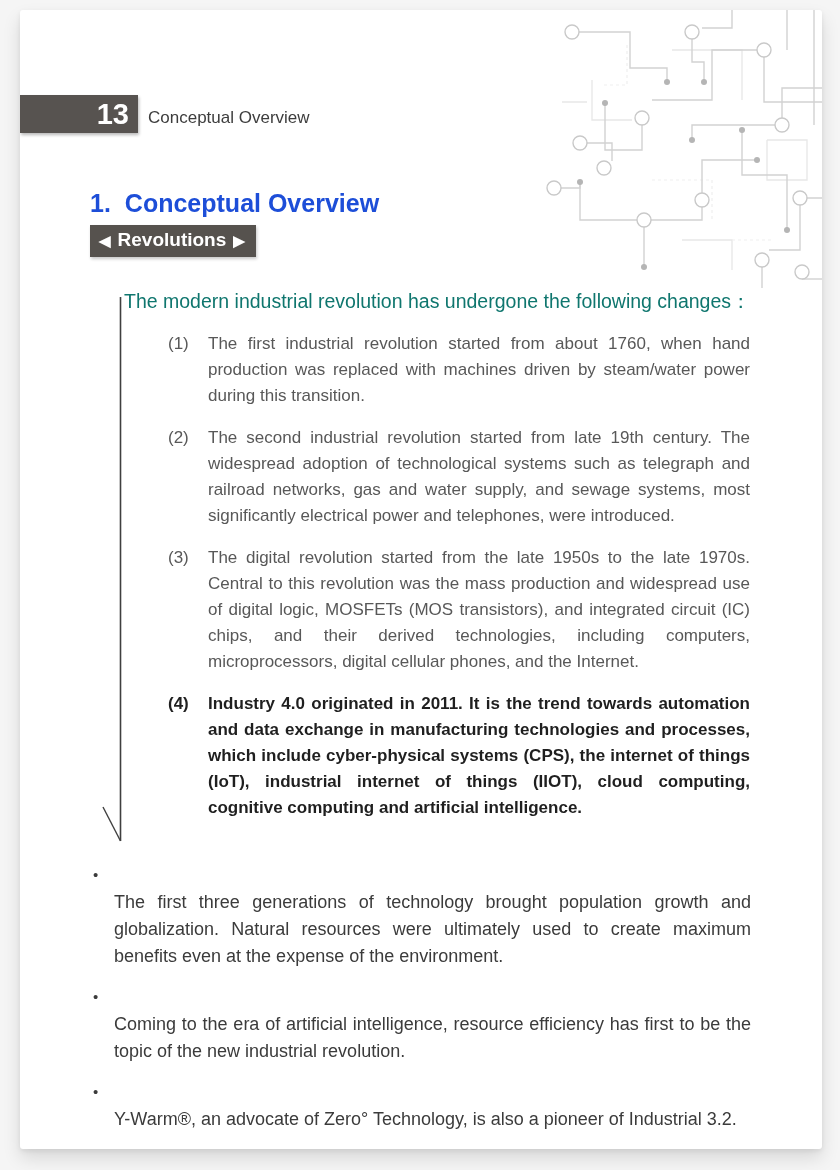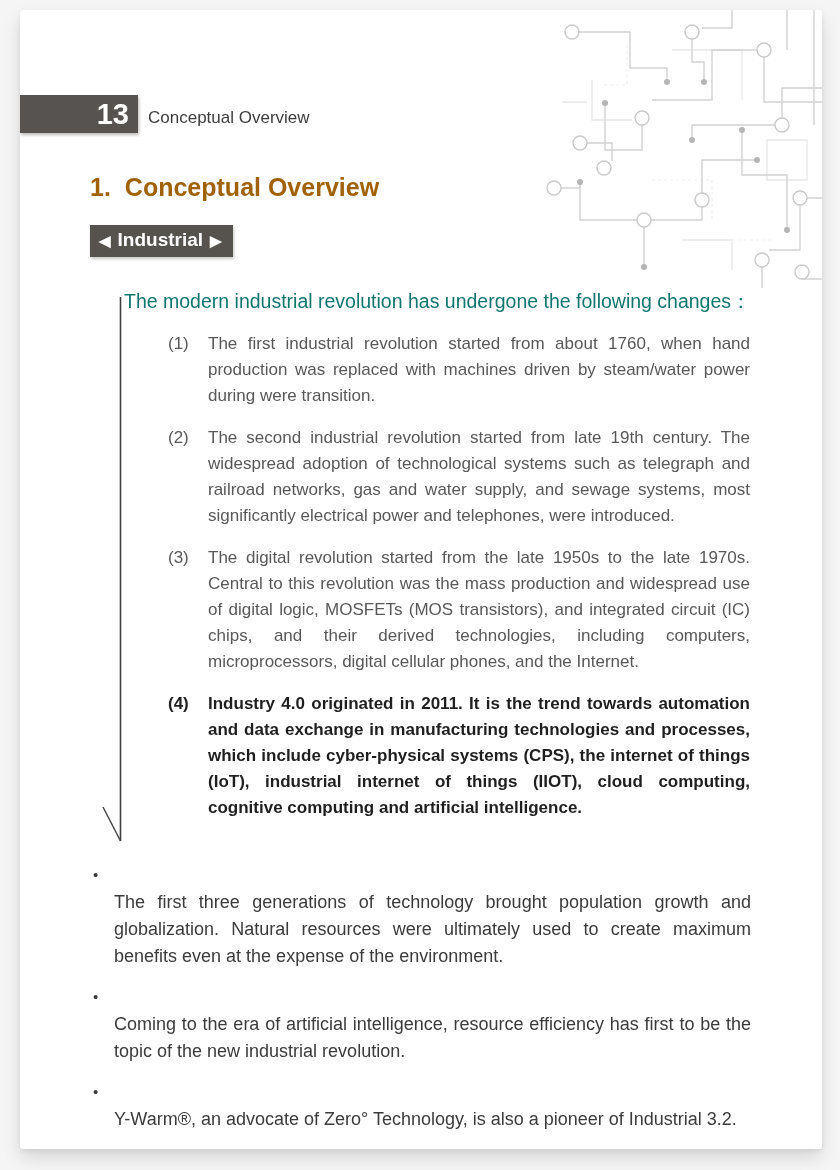--- a/index.html
+++ b/index.html
@@ -21,21 +21,21 @@
 
   .banner { position:absolute; left:0; top:85px; display:flex; align-items:flex-end; }
   .pagenum-box {
     width:118px; height:38px; background:#575350; color:#fff;
     display:flex; align-items:center; justify-content:flex-end;
     padding-right:9px; font-size:29px; font-weight:bold;
     box-shadow:1px 2px 3px rgba(0,0,0,0.28);
   }
   .banner-label { margin-left:10px; padding-bottom:5px; font-size:17px; color:#3d3d3d; }
 
-  .title { position:absolute; left:70px; top:163px; font-size:25px; font-weight:bold; color:#a16207; }
+  .title { position:absolute; left:70px; top:179px; font-size:25px; font-weight:bold; color:#1d4ed8; }
   .title .title-number { margin-right:14px; }
 
   .rev-badge {
     position:absolute; left:70px; top:215px;
     background:#56524e; color:#fff; font-size:19px; font-weight:bold;
     height:32px; padding:0 11px 2px 9px;
     display:flex; align-items:center; gap:7px;
     box-shadow:1px 2px 3px rgba(0,0,0,0.22);
   }
   .rev-badge .arrow { font-size:15px; line-height:1; }
@@ -130,35 +130,35 @@
     </div>
     <div class="banner-label">Conceptual Overview</div>
   </div>
 
   <h1 class="title">
     <span class="title-number">1.</span><span>Conceptual Overview</span>
   </h1>
 
   <div class="rev-badge">
     <span class="arrow">◀</span>
-    <span>Industrial</span>
+    <span>Revolutions</span>
     <span class="arrow">▶</span>
   </div>
 
   <svg class="guide-svg" width="40" height="560" viewBox="0 0 40 560" fill="none">
     <path d="M19.5,6 V550" stroke="#3f3f3f" stroke-width="1.6"></path>
     <path d="M2,516 L19.5,550" stroke="#3f3f3f" stroke-width="1.4"></path>
   </svg>
 
   <div class="intro">The modern industrial revolution has undergone the following changes：</div>
 
   <div class="num-list">
     <div class="num-item">
       <span class="num">(1)</span>
-      <span class="txt">The first industrial revolution started from about 1760, when hand production was replaced with machines driven by steam/water power during were transition.</span>
+      <span class="txt">The first industrial revolution started from about 1760, when hand production was replaced with machines driven by steam/water power during this transition.</span>
     </div>
     <div class="num-item">
       <span class="num">(2)</span>
       <span class="txt">The second industrial revolution started from late 19th century.  The widespread adoption of technological systems such as telegraph and railroad networks, gas and water supply, and sewage systems, most significantly electrical power and telephones, were introduced.</span>
     </div>
     <div class="num-item">
       <span class="num">(3)</span>
       <span class="txt">The digital revolution started from the late 1950s to the late 1970s. Central to this revolution was the mass production and widespread use of digital logic, MOSFETs (MOS transistors), and integrated circuit (IC) chips, and their derived technologies, including computers, microprocessors, digital cellular phones, and the Internet.</span>
     </div>
     <div class="num-item emph">

